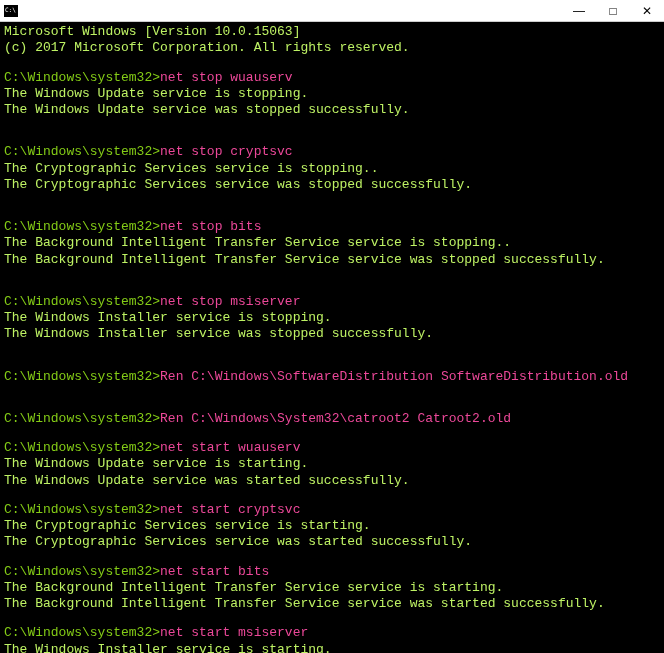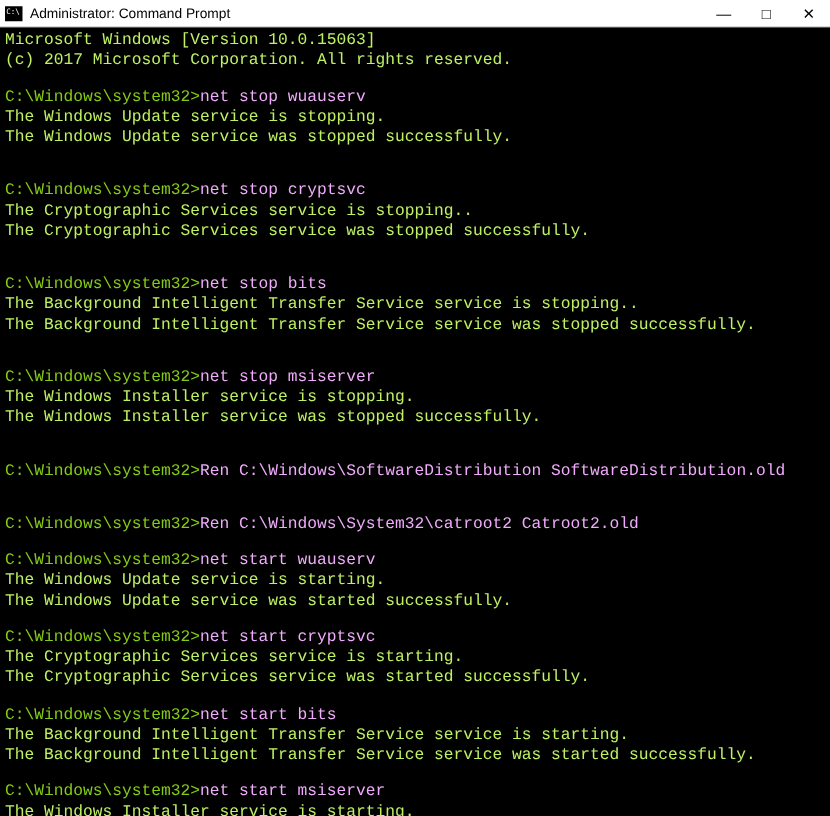--- a/index.html
+++ b/index.html
@@ -62,31 +62,30 @@
     background: #000;
     color: #c0c0c0;
     padding: 2px 4px;
     line-height: 1.25;
     font-family: Consolas, 'Courier New', monospace;
     font-size: 13px;
     white-space: pre;
   }
   .line { white-space: pre; }
   .prompt-path { color: #84cc16; }
-  .cmd { color: #f0abfc; }
+  .cmd { color: #ec4899; }
   .output { color: #bef264; }
   .blank { height: 13px; }
 </style>
 </head>
 <body>
 
 <div class="titlebar">
   <div class="titlebar-left">
     <span class="titlebar-icon"></span>
-    <span>Administrator: Command Prompt</span>
   </div>
   <div class="titlebar-controls">
     <div class="titlebar-btn">—</div>
     <div class="titlebar-btn">□</div>
     <div class="titlebar-btn">✕</div>
   </div>
 </div>
 
 <div class="terminal" id="terminal"><div class="line output">Microsoft Windows [Version 10.0.15063]</div><div class="line output">(c) 2017 Microsoft Corporation. All rights reserved.</div><div class="blank"></div><div class="line"><span class="prompt-path">C:\Windows\system32&gt;</span><span class="cmd">net stop wuauserv</span></div><div class="line output">The Windows Update service is stopping.</div><div class="line output">The Windows Update service was stopped successfully.</div><div class="blank"></div><div class="blank"></div><div class="line"><span class="prompt-path">C:\Windows\system32&gt;</span><span class="cmd">net stop cryptsvc</span></div><div class="line output">The Cryptographic Services service is stopping..</div><div class="line output">The Cryptographic Services service was stopped successfully.</div><div class="blank"></div><div class="blank"></div><div class="line"><span class="prompt-path">C:\Windows\system32&gt;</span><span class="cmd">net stop bits</span></div><div class="line output">The Background Intelligent Transfer Service service is stopping..</div><div class="line output">The Background Intelligent Transfer Service service was stopped successfully.</div><div class="blank"></div><div class="blank"></div><div class="line"><span class="prompt-path">C:\Windows\system32&gt;</span><span class="cmd">net stop msiserver</span></div><div class="line output">The Windows Installer service is stopping.</div><div class="line output">The Windows Installer service was stopped successfully.</div><div class="blank"></div><div class="blank"></div><div class="line"><span class="prompt-path">C:\Windows\system32&gt;</span><span class="cmd">Ren C:\Windows\SoftwareDistribution SoftwareDistribution.old</span></div><div class="blank"></div><div class="blank"></div><div class="line"><span class="prompt-path">C:\Windows\system32&gt;</span><span class="cmd">Ren C:\Windows\System32\catroot2 Catroot2.old</span></div><div class="blank"></div><div class="line"><span class="prompt-path">C:\Windows\system32&gt;</span><span class="cmd">net start wuauserv</span></div><div class="line output">The Windows Update service is starting.</div><div class="line output">The Windows Update service was started successfully.</div><div class="blank"></div><div class="line"><span class="prompt-path">C:\Windows\system32&gt;</span><span class="cmd">net start cryptsvc</span></div><div class="line output">The Cryptographic Services service is starting.</div><div class="line output">The Cryptographic Services service was started successfully.</div><div class="blank"></div><div class="line"><span class="prompt-path">C:\Windows\system32&gt;</span><span class="cmd">net start bits</span></div><div class="line output">The Background Intelligent Transfer Service service is starting.</div><div class="line output">The Background Intelligent Transfer Service service was started successfully.</div><div class="blank"></div><div class="line"><span class="prompt-path">C:\Windows\system32&gt;</span><span class="cmd">net start msiserver</span></div><div class="line output">The Windows Installer service is starting.</div></div>
 

